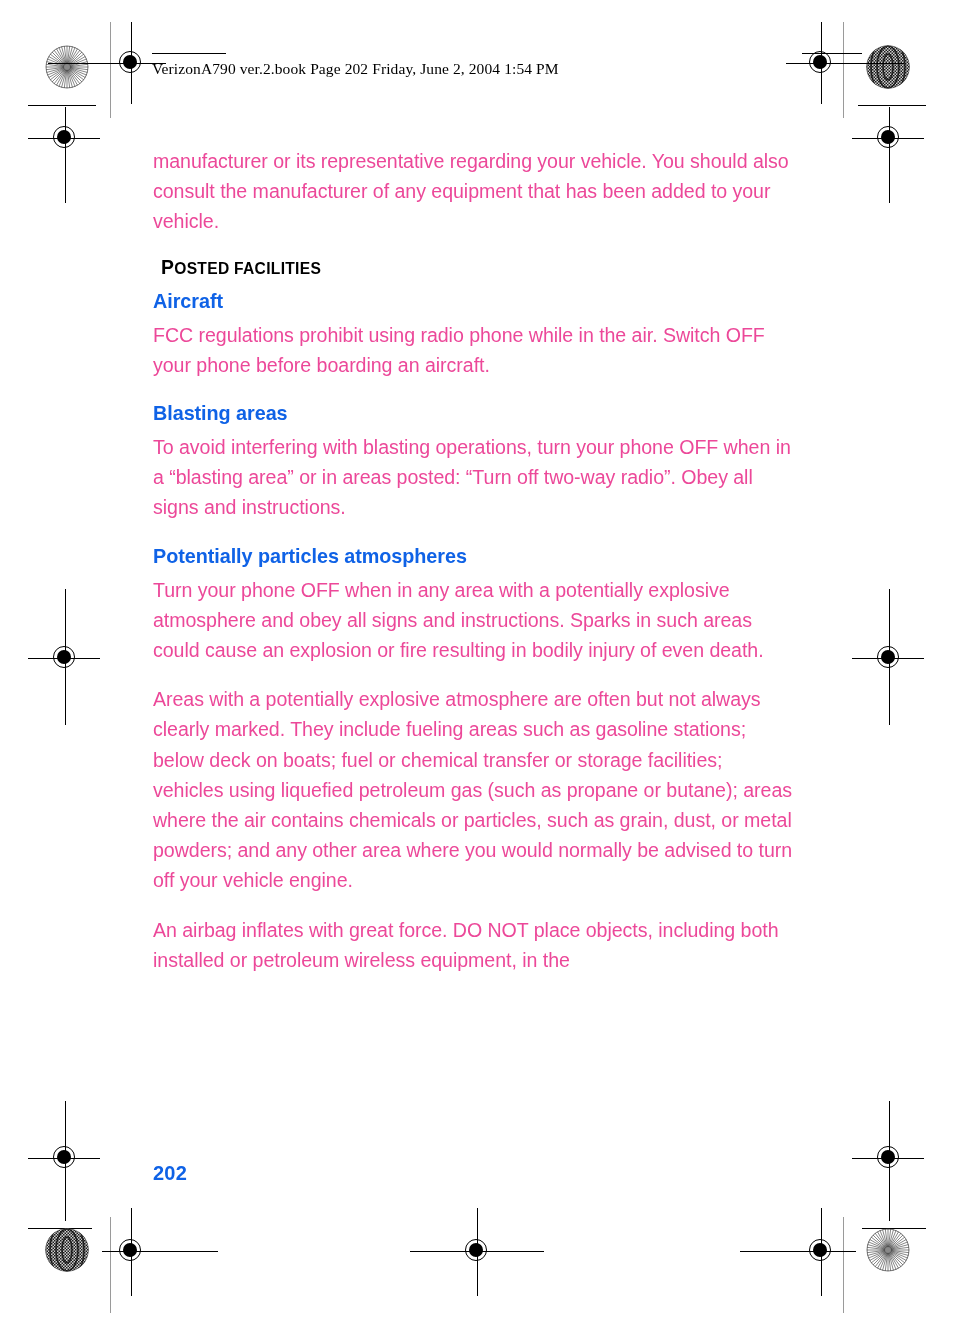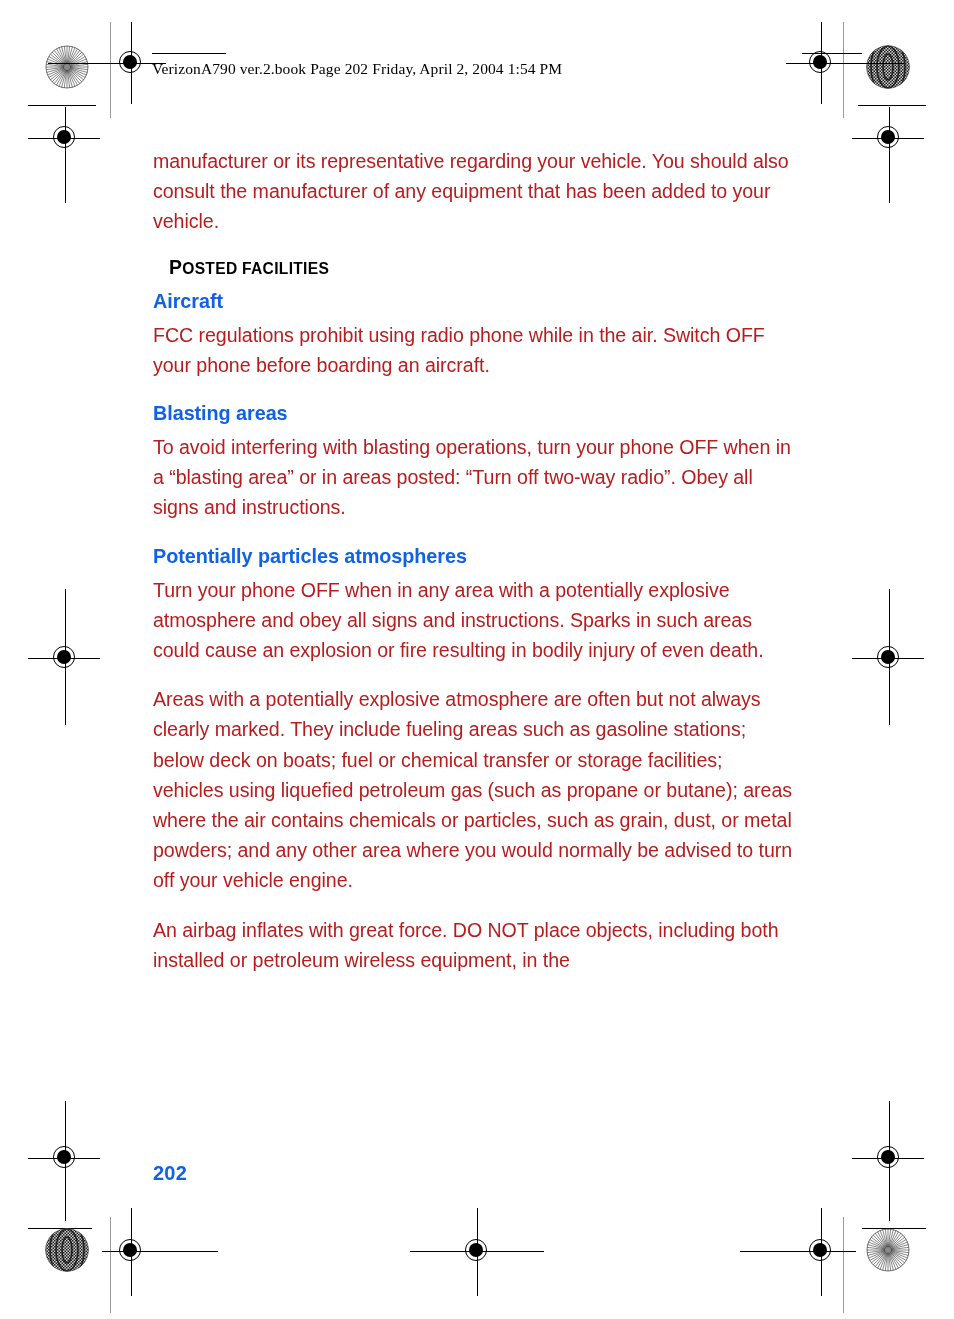--- a/index.html
+++ b/index.html
@@ -91,35 +91,35 @@
     position: absolute;
     left: 153px;
     top: 146px;
     width: 645px;
   }
 
   p.body {
     margin: 0 0 19px 0;
     font-size: 19.6px;
     line-height: 30.2px;
-    color: #b91c1c;
+    color: #ec4899;
     letter-spacing: -0.05px;
   }
 
   h2.blue-head {
     margin: 0 0 4px 0;
     font-size: 19.8px;
     line-height: 29px;
     font-weight: bold;
     color: #0f62e6;
     letter-spacing: -0.05px;
   }
 
   h3.smallcap-head {
-    margin: 6px 0 7px 16px;
+    margin: 6px 0 7px 8px;
     font-size: 15.6px;
     line-height: 22px;
     font-weight: bold;
     color: #000;
     letter-spacing: 0.3px;
   }
   h3.smallcap-head .cap-first {
     font-size: 19.4px;
   }
 
@@ -394,21 +394,21 @@
 
     <div class="reg" style="left:798px; top:1228px;">
       <div class="hline" style="left:-58px; width:116px;"></div>
       <div class="vline" style="top:-20px; height:88px;"></div>
       <div class="ring"></div>
         <div class="dot"></div>
     </div>
 
   </div>
 
-  <div class="header-line">VerizonA790 ver.2.book  Page 202  Friday, April 2, 2004  1:54 PM</div>
+  <div class="header-line">VerizonA790 ver.2.book  Page 202  Friday, June 2, 2004  1:54 PM</div>
 
   <div class="content">
 
     <p class="body">manufacturer or its representative regarding your vehicle. You should also consult the manufacturer of any equipment that has been added to your vehicle.</p>
 
     <h3 class="smallcap-head"><span class="cap-first">P</span><span>OSTED FACILITIES</span></h3>
 
 
     <h2 class="blue-head">Aircraft</h2>
     <p class="body tight">FCC regulations prohibit using radio phone while in the air. Switch OFF your phone before boarding an aircraft.</p>

